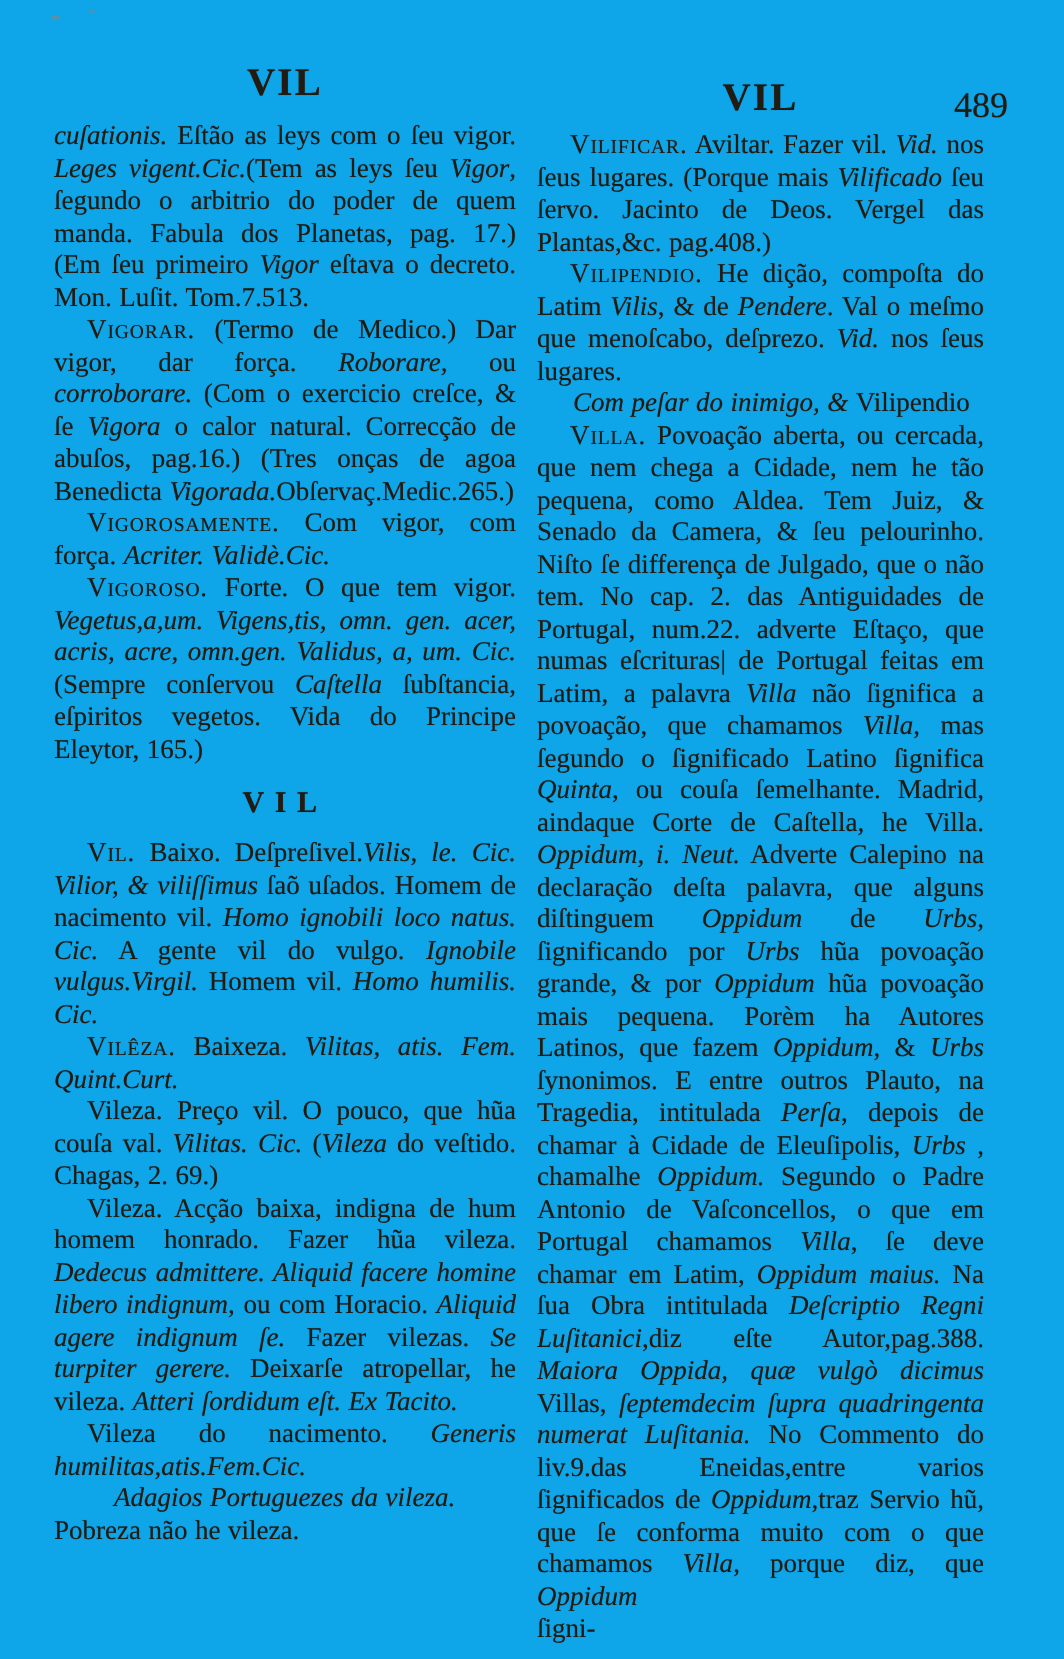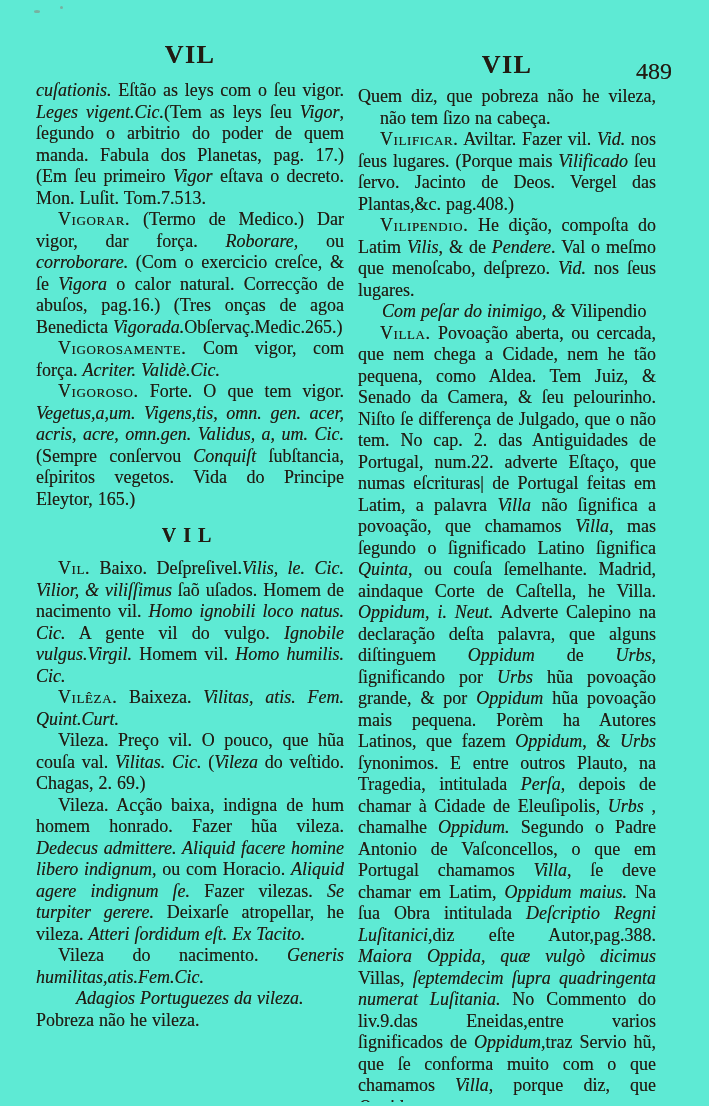--- a/index.html
+++ b/index.html
@@ -1,18 +1,18 @@
 <!DOCTYPE html>
 <html><head>
 <meta charset="utf-8">
 <style>
   html,body{margin:0;padding:0;background:#e9e7e2;}
   .page{
     position:relative; width:709px; height:1106px;
-    background:#5eead4; color:#221b12; overflow:hidden;
+    background:#0ea5e9; color:#221b12; overflow:hidden;
     font-family:"Liberation Serif", serif;
   }
   .running-head{
     position:absolute; font-weight:bold; font-size:26px; letter-spacing:1.5px;
     text-align:center; text-shadow:0 0 .5px rgba(34,27,18,.65);
   }
   .head-left{left:36px; width:308px; top:40px;}
   .head-right{left:358px; width:298px; top:50px;}
   .page-number{
     position:absolute; left:612px; top:58px; width:60px; text-align:right;
@@ -52,31 +52,30 @@
   <div class="running-head head-left">VIL</div>
 
   <div class="running-head head-right">VIL</div>
 
   <div class="page-number">489</div>
 
   <div class="col col-left">
       <p class="para flush"><span class="it">cuſationis.</span><span> Eſtão as leys com o ſeu vigor. </span><span class="it">Leges vigent.Cic.</span><span>(Tem as leys ſeu </span><span class="it">Vigor</span><span>, ſegundo o arbitrio do poder de quem manda. Fabula dos Planetas, pag. 17.) (Em ſeu primeiro </span><span class="it">Vigor</span><span> eſtava o decreto. Mon. Luſit. Tom.7.513.</span></p>
       <p class="para indent"><span class="sc">Vigorar.</span><span> (Termo de Medico.) Dar vigor, dar força. </span><span class="it">Roborare,</span><span> ou </span><span class="it">corroborare.</span><span> (Com o exercicio creſce, &amp; ſe </span><span class="it">Vigora</span><span> o calor natural. Correcção de abuſos, pag.16.) (Tres onças de agoa Benedicta </span><span class="it">Vigorada.</span><span>Obſervaç.Medic.265.)</span></p>
       <p class="para indent"><span class="sc">Vigorosamente.</span><span> Com vigor, com força. </span><span class="it">Acriter. Validè.Cic.</span></p>
-      <p class="para indent"><span class="sc">Vigoroso.</span><span> Forte. O que tem vigor. </span><span class="it">Vegetus,a,um. Vigens,tis, omn. gen. acer, acris, acre, omn.gen. Validus, a, um. Cic.</span><span> (Sempre conſervou </span><span class="it">Conquiſt</span><span> ſubſtancia, eſpiritos vegetos. Vida do Principe Eleytor, 165.)</span></p>
+      <p class="para indent"><span class="sc">Vigoroso.</span><span> Forte. O que tem vigor. </span><span class="it">Vegetus,a,um. Vigens,tis, omn. gen. acer, acris, acre, omn.gen. Validus, a, um. Cic.</span><span> (Sempre conſervou </span><span class="it">Caſtella</span><span> ſubſtancia, eſpiritos vegetos. Vida do Principe Eleytor, 165.)</span></p>
       <div class="section-heading"><span>VIL</span></div>
       <p class="para indent"><span class="sc">Vil.</span><span> Baixo. Deſpreſivel.</span><span class="it">Vilis, le. Cic. Vilior, &amp; viliſſimus</span><span> ſaõ uſados. Homem de nacimento vil. </span><span class="it">Homo ignobili loco natus. Cic.</span><span> A gente vil do vulgo. </span><span class="it">Ignobile vulgus.Virgil.</span><span> Homem vil. </span><span class="it">Homo humilis. Cic.</span></p>
       <p class="para indent"><span class="sc">Vilêza.</span><span> Baixeza. </span><span class="it">Vilitas, atis. Fem. Quint.Curt.</span></p>
       <p class="para indent"><span>Vileza. Preço vil. O pouco, que hũa couſa val. </span><span class="it">Vilitas. Cic.</span><span> (</span><span class="it">Vileza</span><span> do veſtido. Chagas, 2. 69.)</span></p>
       <p class="para indent"><span>Vileza. Acção baixa, indigna de hum homem honrado. Fazer hũa vileza. </span><span class="it">Dedecus admittere. Aliquid facere homine libero indignum,</span><span> ou com Horacio. </span><span class="it">Aliquid agere indignum ſe.</span><span> Fazer vilezas. </span><span class="it">Se turpiter gerere.</span><span> Deixarſe atropellar, he vileza. </span><span class="it">Atteri ſordidum eſt. Ex Tacito.</span></p>
       <p class="para indent"><span>Vileza do nacimento. </span><span class="it">Generis humilitas,atis.Fem.Cic.</span></p>
       <p class="para adagio"><span class="it">Adagios Portuguezes da vileza.</span></p>
       <p class="para flush"><span>Pobreza não he vileza.</span></p>
     </div>
   <div class="col col-right">
-      <p class="para hang"><span>Quem diz, que pobreza não he vileza, não tem ſizo na cabeça.</span></p>
       <p class="para indent"><span class="sc">Vilificar.</span><span> Aviltar. Fazer vil. </span><span class="it">Vid.</span><span> nos ſeus lugares. (Porque mais </span><span class="it">Vilificado</span><span> ſeu ſervo. Jacinto de Deos. Vergel das Plantas,&amp;c. pag.408.)</span></p>
       <p class="para indent"><span class="sc">Vilipendio.</span><span> He dição, compoſta do Latim </span><span class="it">Vilis</span><span>, &amp; de </span><span class="it">Pendere</span><span>. Val o meſmo que menoſcabo, deſprezo. </span><span class="it">Vid.</span><span> nos ſeus lugares.</span></p>
       <p class="para verse"><span class="it">Com peſar do inimigo, &amp; </span><span>Vilipendio</span></p>
       <p class="para indent"><span class="sc">Villa.</span><span> Povoação aberta, ou cercada, que nem chega a Cidade, nem he tão pequena, como Aldea. Tem Juiz, &amp; Senado da Camera, &amp; ſeu pelourinho. Niſto ſe differença de Julgado, que o não tem. No cap. 2. das Antiguidades de Portugal, num.22. adverte Eſtaço, que numas eſcrituras| de Portugal feitas em Latim, a palavra </span><span class="it">Villa</span><span> não ſignifica a povoação, que chamamos </span><span class="it">Villa</span><span>, mas ſegundo o ſignificado Latino ſignifica </span><span class="it">Quinta</span><span>, ou couſa ſemelhante. Madrid, aindaque Corte de Caſtella, he Villa. </span><span class="it">Oppidum, i. Neut.</span><span> Adverte Calepino na declaração deſta palavra, que alguns diſtinguem </span><span class="it">Oppidum</span><span> de </span><span class="it">Urbs</span><span>, ſignificando por </span><span class="it">Urbs</span><span> hũa povoação grande, &amp; por </span><span class="it">Oppidum</span><span> hũa povoação mais pequena. Porèm ha Autores Latinos, que fazem </span><span class="it">Oppidum</span><span>, &amp; </span><span class="it">Urbs</span><span> ſynonimos. E entre outros Plauto, na Tragedia, intitulada </span><span class="it">Perſa</span><span>, depois de chamar à Cidade de Eleuſipolis, </span><span class="it">Urbs</span><span> , chamalhe </span><span class="it">Oppidum.</span><span> Segundo o Padre Antonio de Vaſconcellos, o que em Portugal chamamos </span><span class="it">Villa</span><span>, ſe deve chamar em Latim, </span><span class="it">Oppidum maius.</span><span> Na ſua Obra intitulada </span><span class="it">Deſcriptio Regni Luſitanici</span><span>,diz eſte Autor,pag.388. </span><span class="it">Maiora Oppida, quæ vulgò dicimus</span><span> Villas, </span><span class="it">ſeptemdecim ſupra quadringenta numerat Luſitania.</span><span> No Commento do liv.9.das Eneidas,entre varios ſignificados de </span><span class="it">Oppidum</span><span>,traz Servio hũ, que ſe conforma muito com o que chamamos </span><span class="it">Villa</span><span>, porque diz, que </span><span class="it">Oppidum</span></p>
       <p class="para catch"><span>ſigni-</span></p>
     </div>
 </div>
 
 </body></html>

